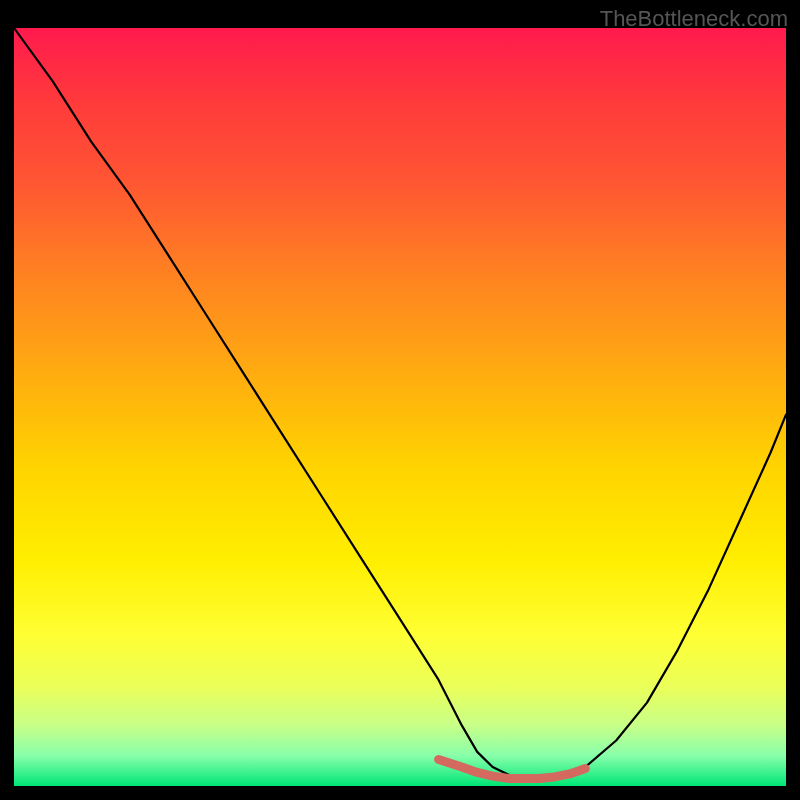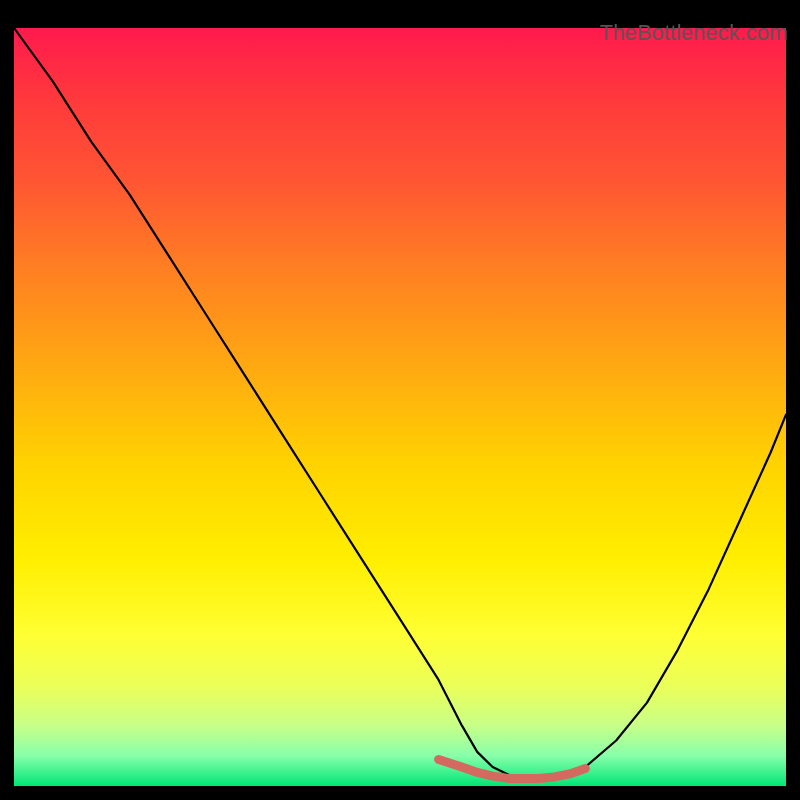--- a/index.html
+++ b/index.html
@@ -6,21 +6,21 @@
     margin: 0;
     padding: 0;
     width: 800px;
     height: 800px;
     background: #000;
     font-family: Arial, sans-serif;
     position: relative;
   }
   .watermark {
     position: absolute;
-    top: 20px;
+    top: 6px;
     right: 12px;
     color: #555;
     font-size: 22px;
     font-weight: 500;
     z-index: 5;
   }
   .chart-frame {
     position: absolute;
     left: 14px;
     top: 28px;

